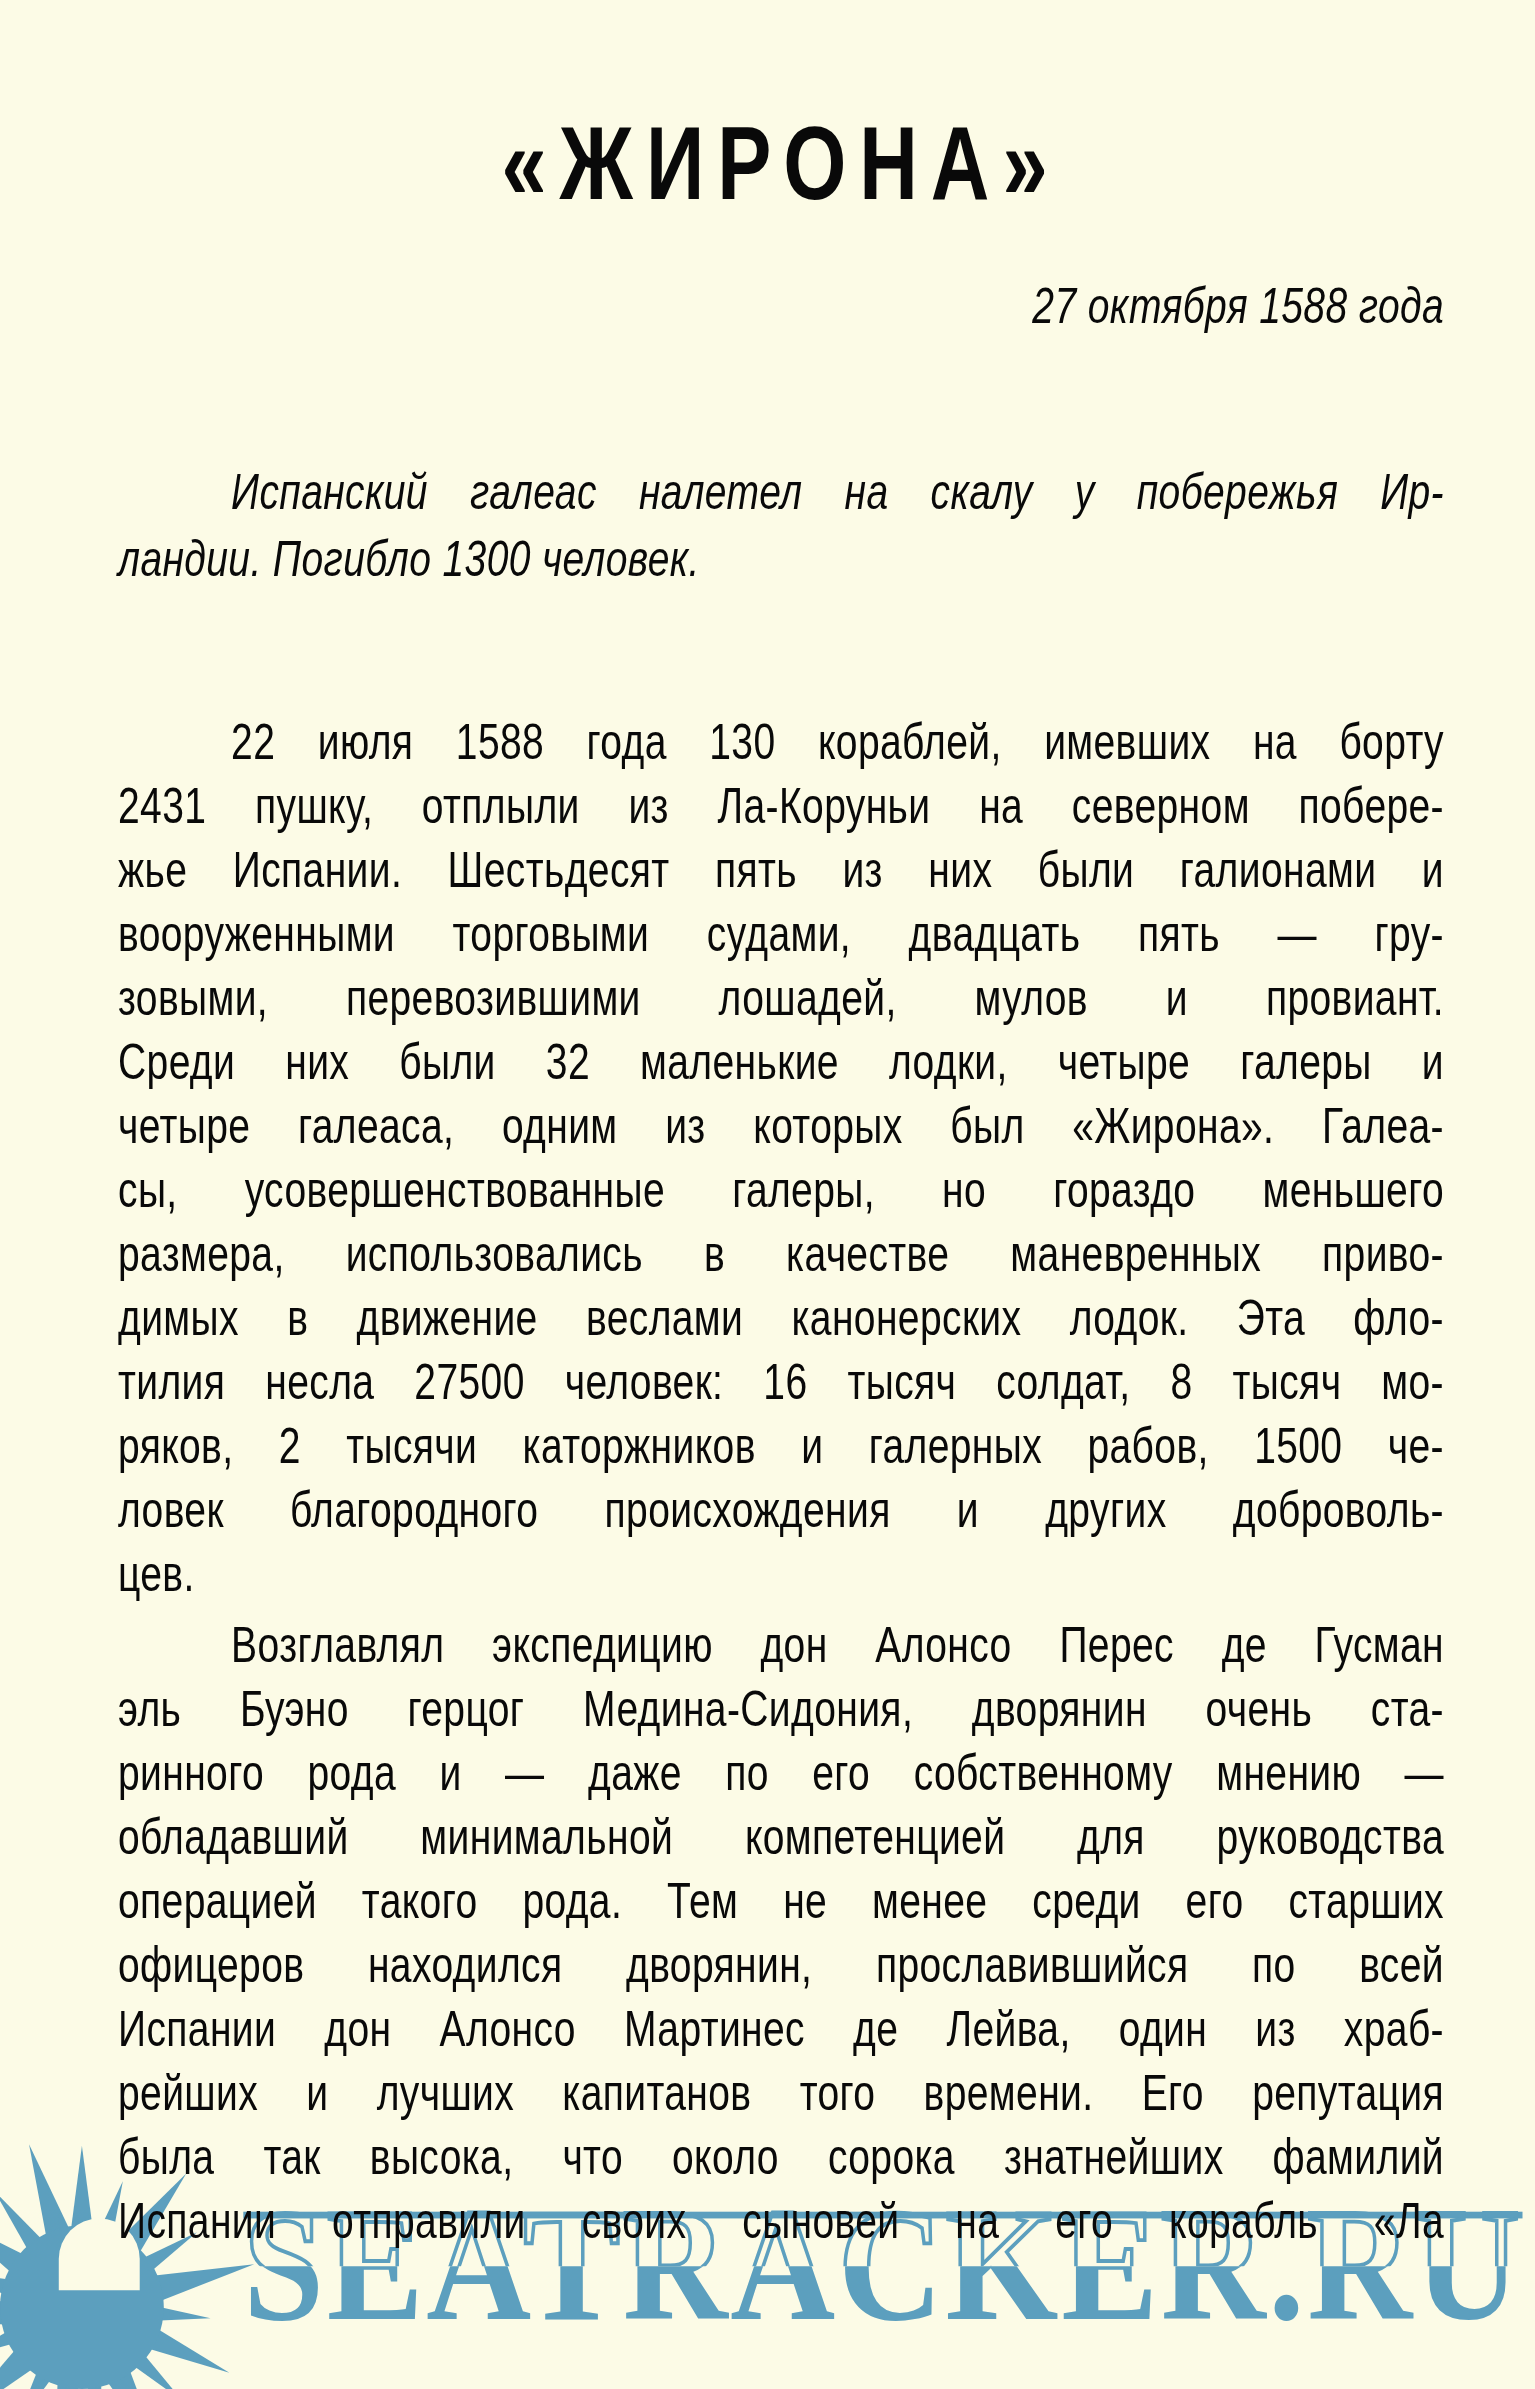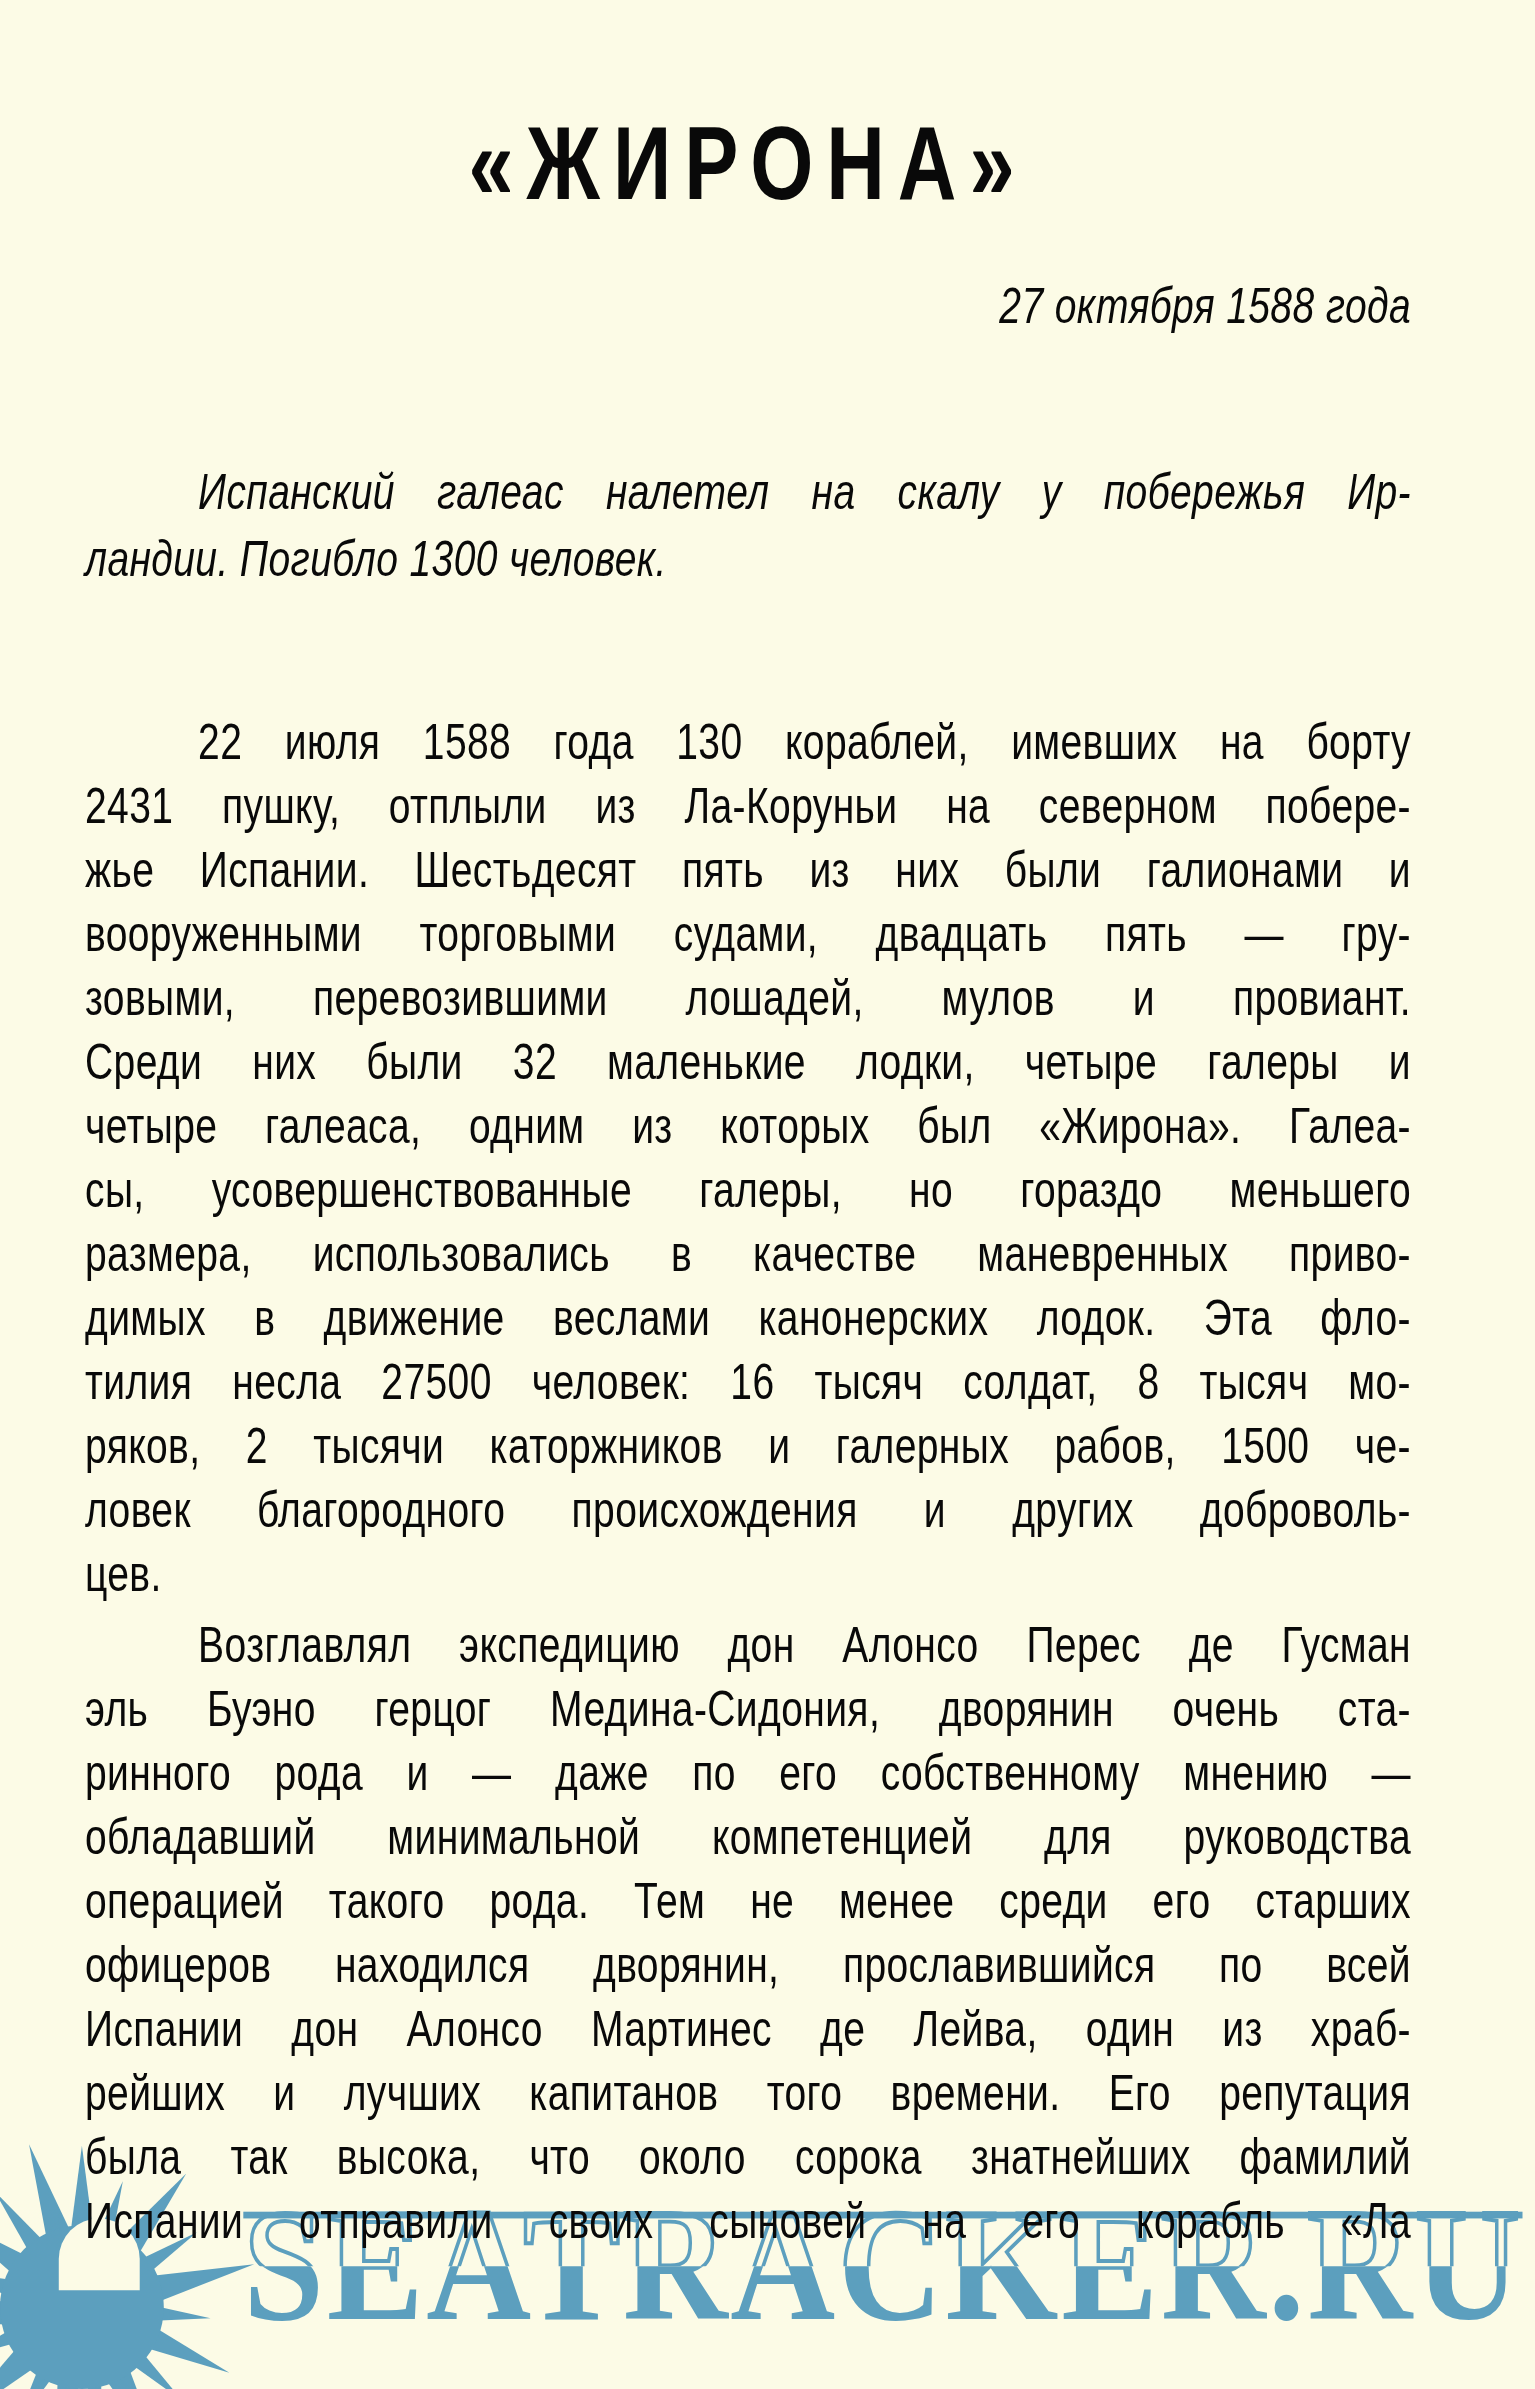--- a/index.html
+++ b/index.html
@@ -17,21 +17,21 @@
     position:relative;
   }
   
   .watermark{
     position:absolute;left:0;top:2071px;width:1536px;height:318px;
     z-index:0;
   }
   
   .col{
     position:relative;z-index:1;
-    margin-left:85px;
+    margin-left:118px;
     width:1326px;
   }
   
   .stretch{
     width:1700px;
     transform:scaleX(0.78);
     transform-origin:0 0;
   }
   .title{
     margin-top:111px;

